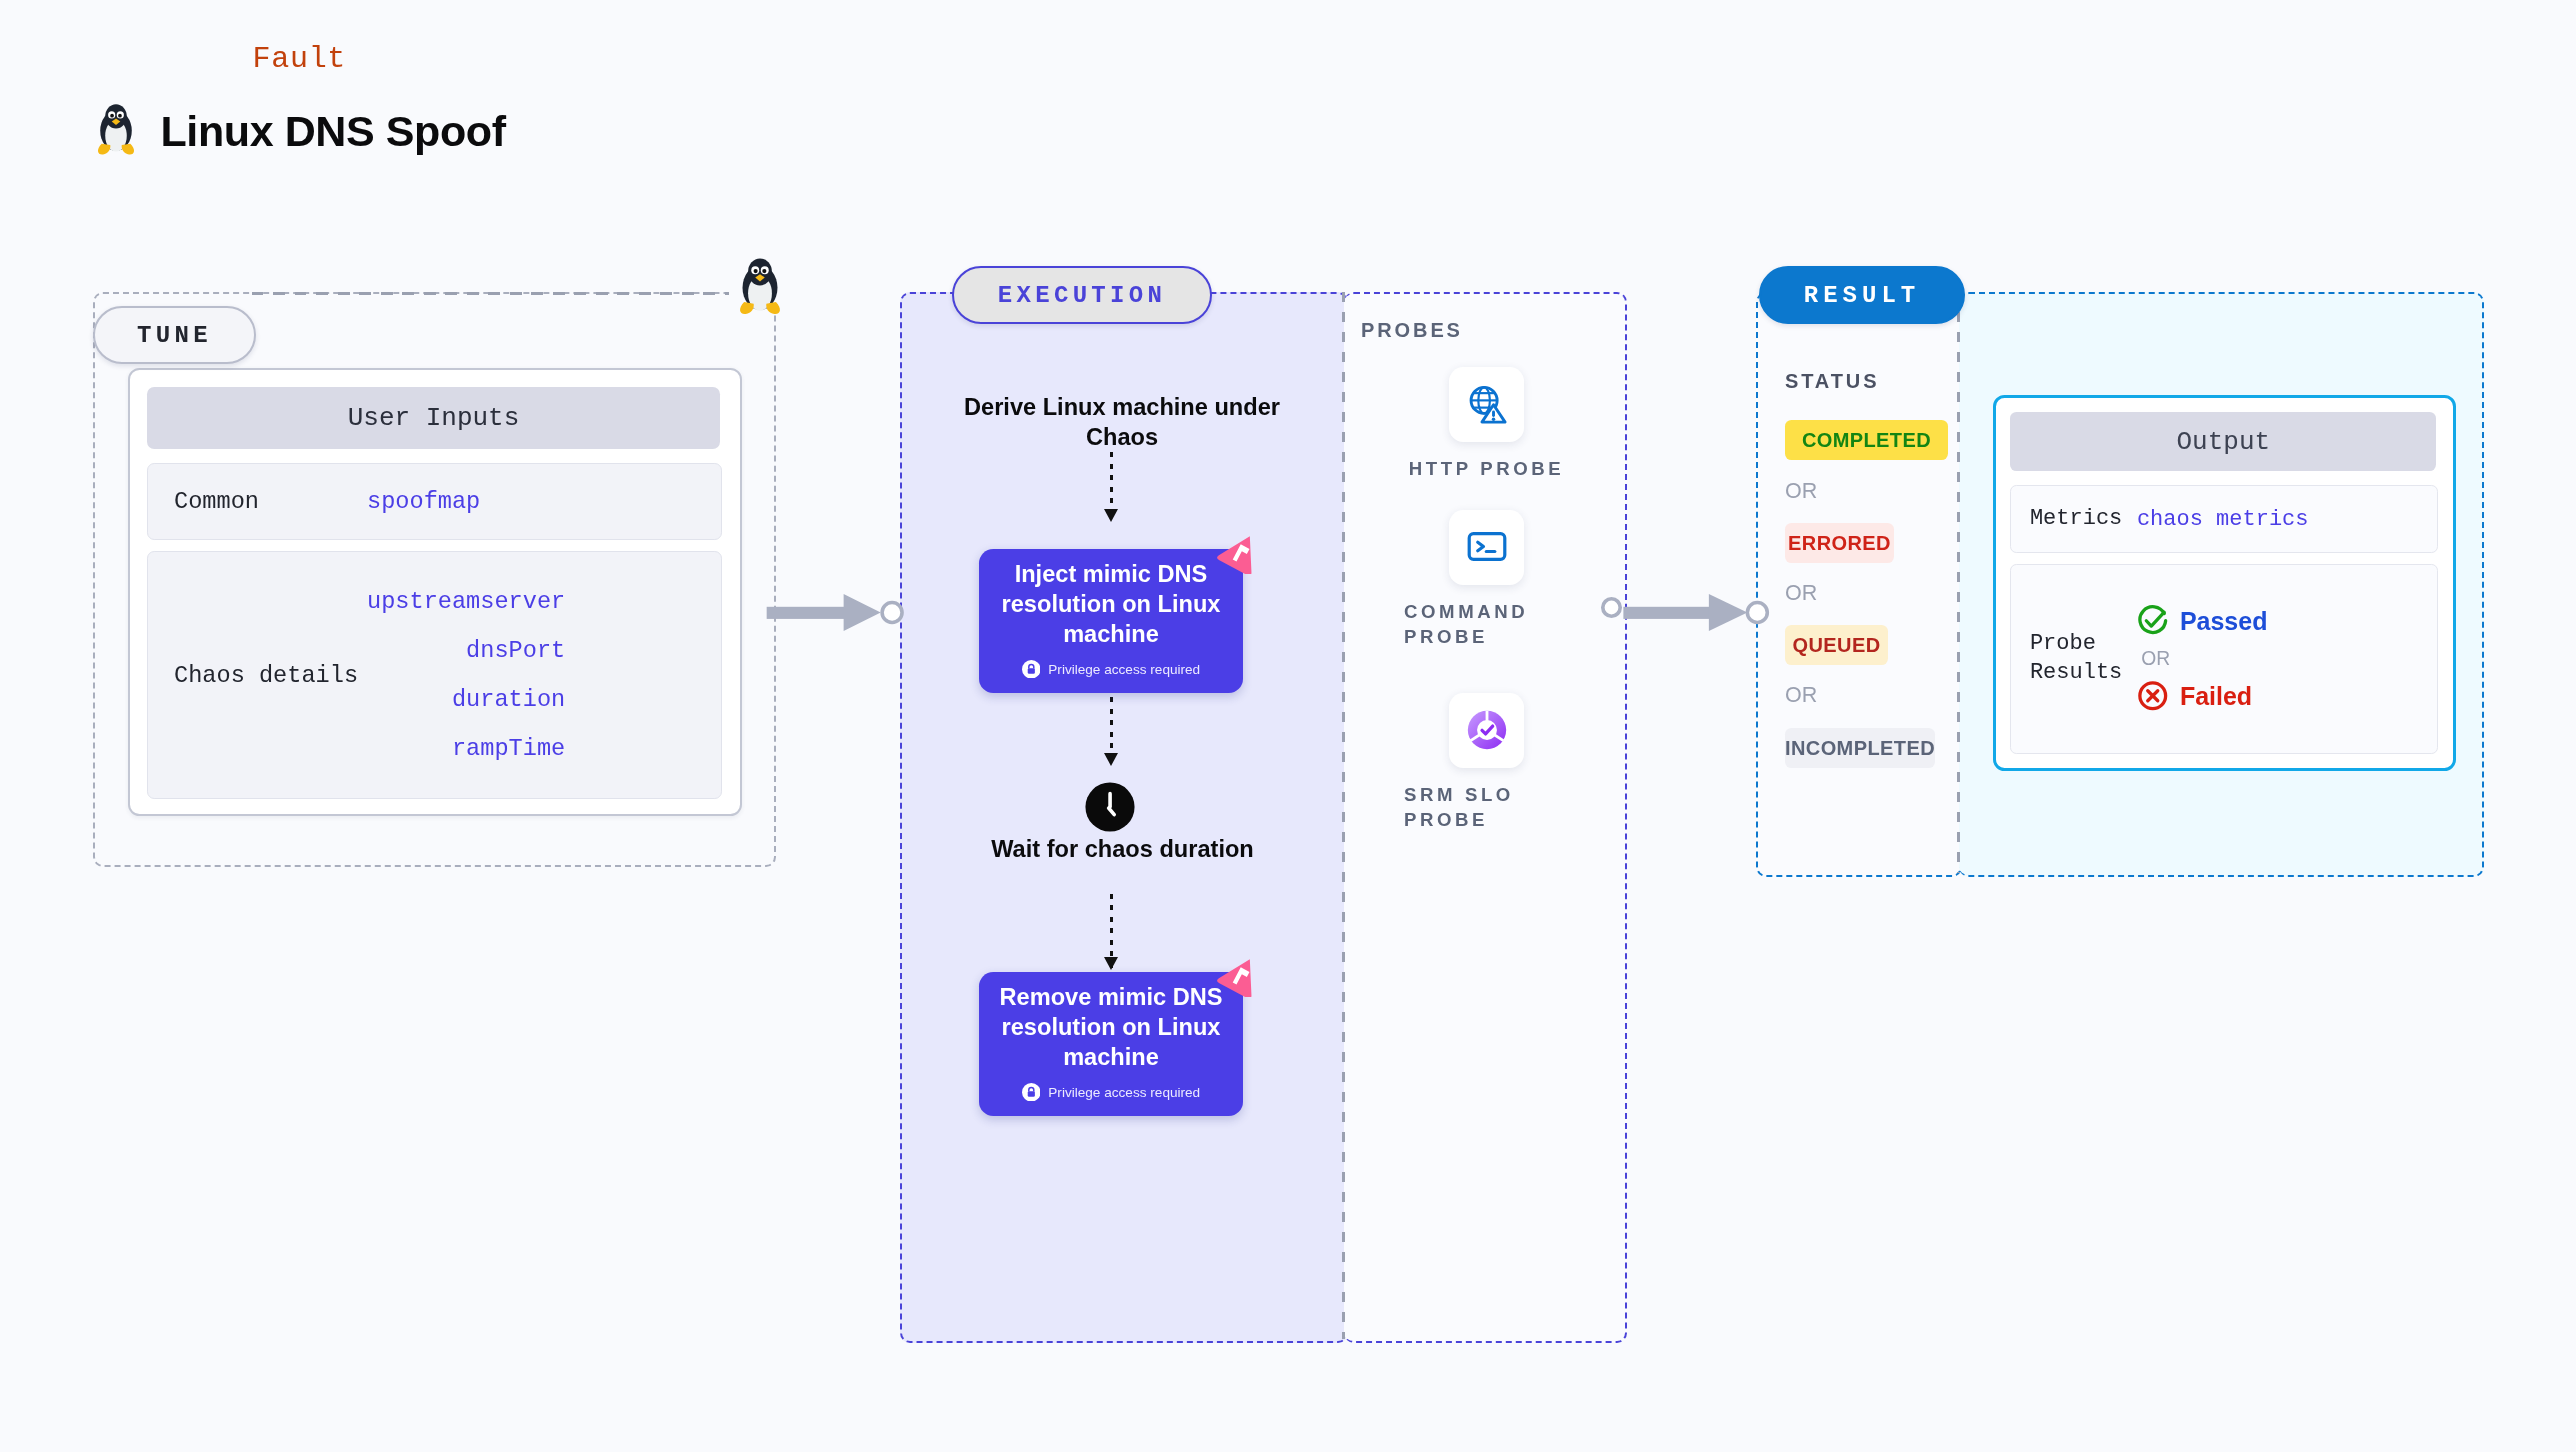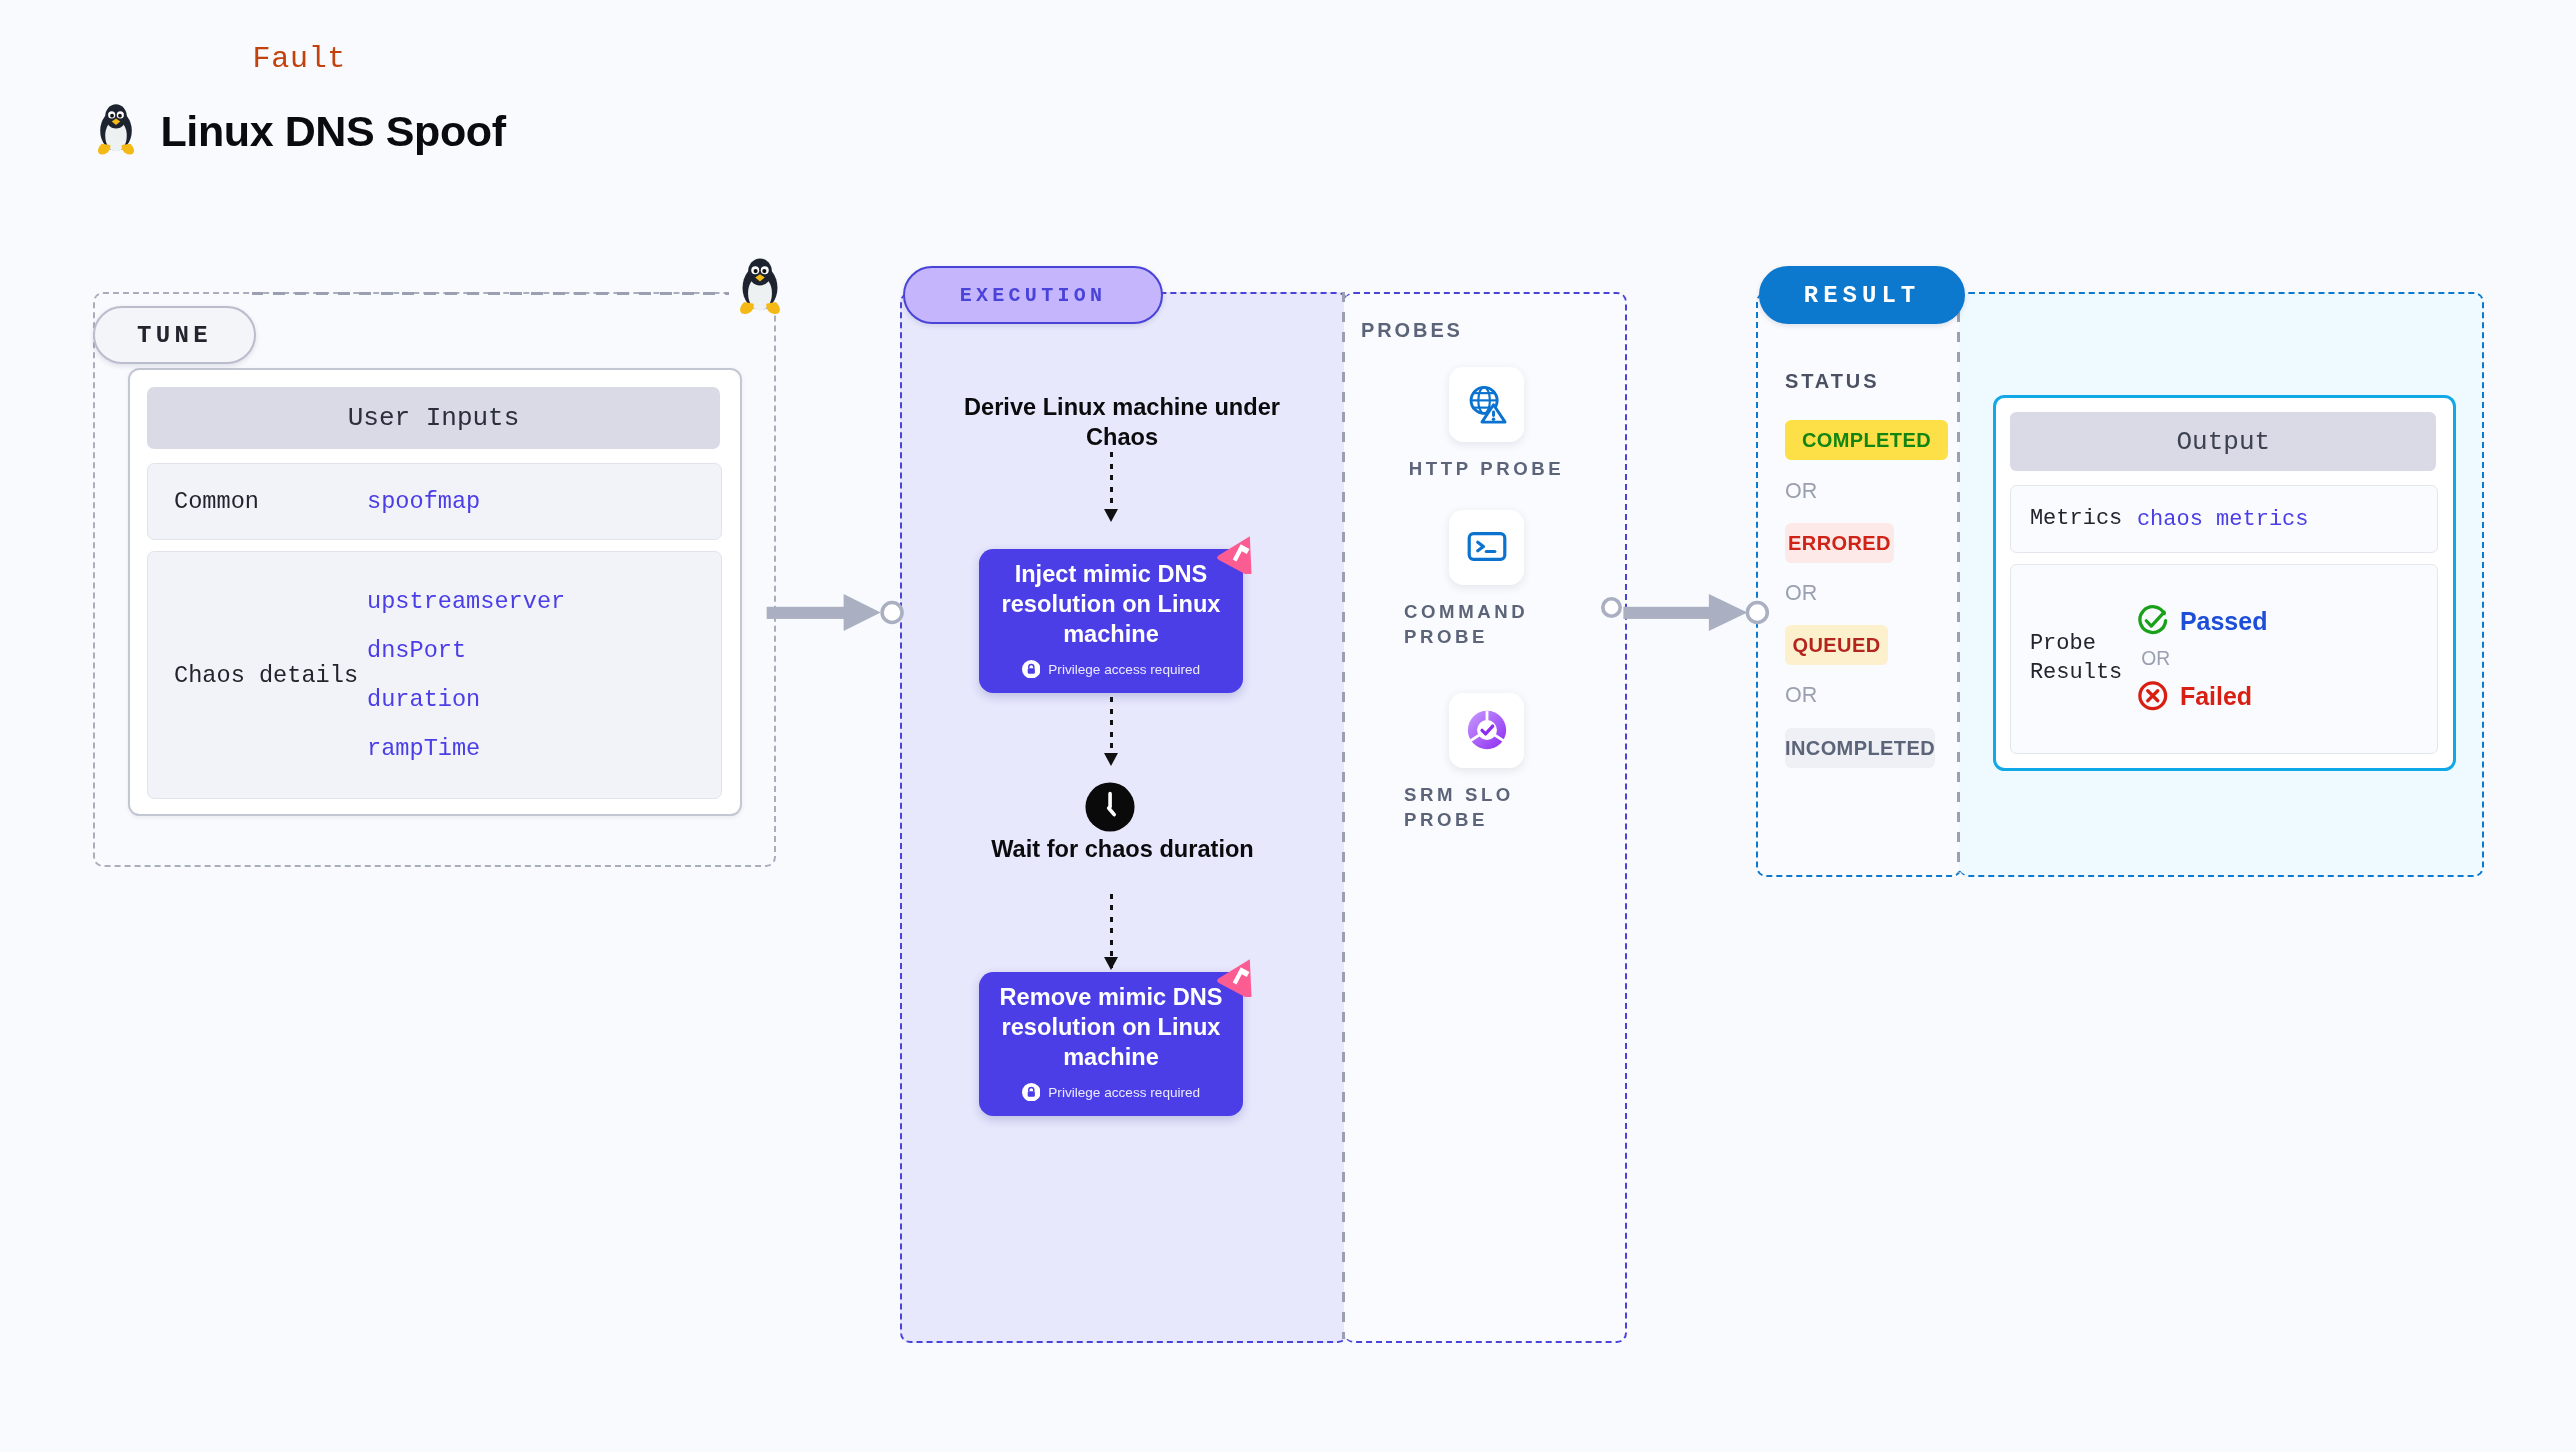--- a/index.html
+++ b/index.html
@@ -26,23 +26,23 @@
     position:absolute;display:flex;align-items:center;justify-content:center;
     font-family:"Liberation Mono",monospace;font-weight:bold;
     border-radius:716px;z-index:40;box-shadow:0 2.1px 5px rgba(40,50,90,.13);
   }
   #tune-pill{
     left:93px;top:266px;width:159px;height:54px;
     background:#f4f5f9;border:2.1px solid #b9bdcc;color:#22252e;
     font-size:24px;letter-spacing:4.3px;margin-top:40px;
   }
   #execution-pill{
-    left:903px;top:266px;width:256px;height:54px;
-    background:#c4b5fd;border:2.1px solid #4a43d8;color:#4a43d8;
-    font-size:20px;letter-spacing:4.3px;
+    left:952px;top:266px;width:256px;height:54px;
+    background:#e5e5e5;border:2.1px solid #4a43d8;color:#4a43d8;
+    font-size:24px;letter-spacing:4.3px;
   }
   #result-pill{
     left:1759px;top:266px;width:202px;height:54px;
     background:#0c78ce;border:2.1px solid #0c78ce;color:#ffffff;
     font-size:24px;letter-spacing:5px;
   }
 
   
   .region{position:absolute;border-radius:10px;}
   #tune-region{
@@ -101,21 +101,21 @@
   .kv-block{
     position:absolute;background:#f2f3f8;border:1.4px solid #e1e3ec;
     border-radius:7.2px;display:flex;align-items:center;
   }
   #common-block{left:17px;top:93px;width:573px;height:75px;}
   #chaos-block{left:17px;top:181px;width:573px;height:246px;}
   .kv-key{
     font-family:"Liberation Mono",monospace;font-size:23.6px;color:#22252e;
     margin-left:26px;width:193px;flex:none;
   }
-  .kv-vals{display:flex;flex-direction:column;gap:22px;}
+  .kv-vals{display:flex;flex-direction:column;gap:22px;align-items:flex-end;}
   .kv-val{
     font-family:"Liberation Mono",monospace;font-size:23.6px;color:#4b3ee6;
   }
 
   
   .flow-label{
     position:absolute;text-align:center;font-weight:bold;
     font-size:23.6px;line-height:1.27;color:#0b0b0d;
   }
   #derive-label{left:950px;top:393px;width:344px;}

